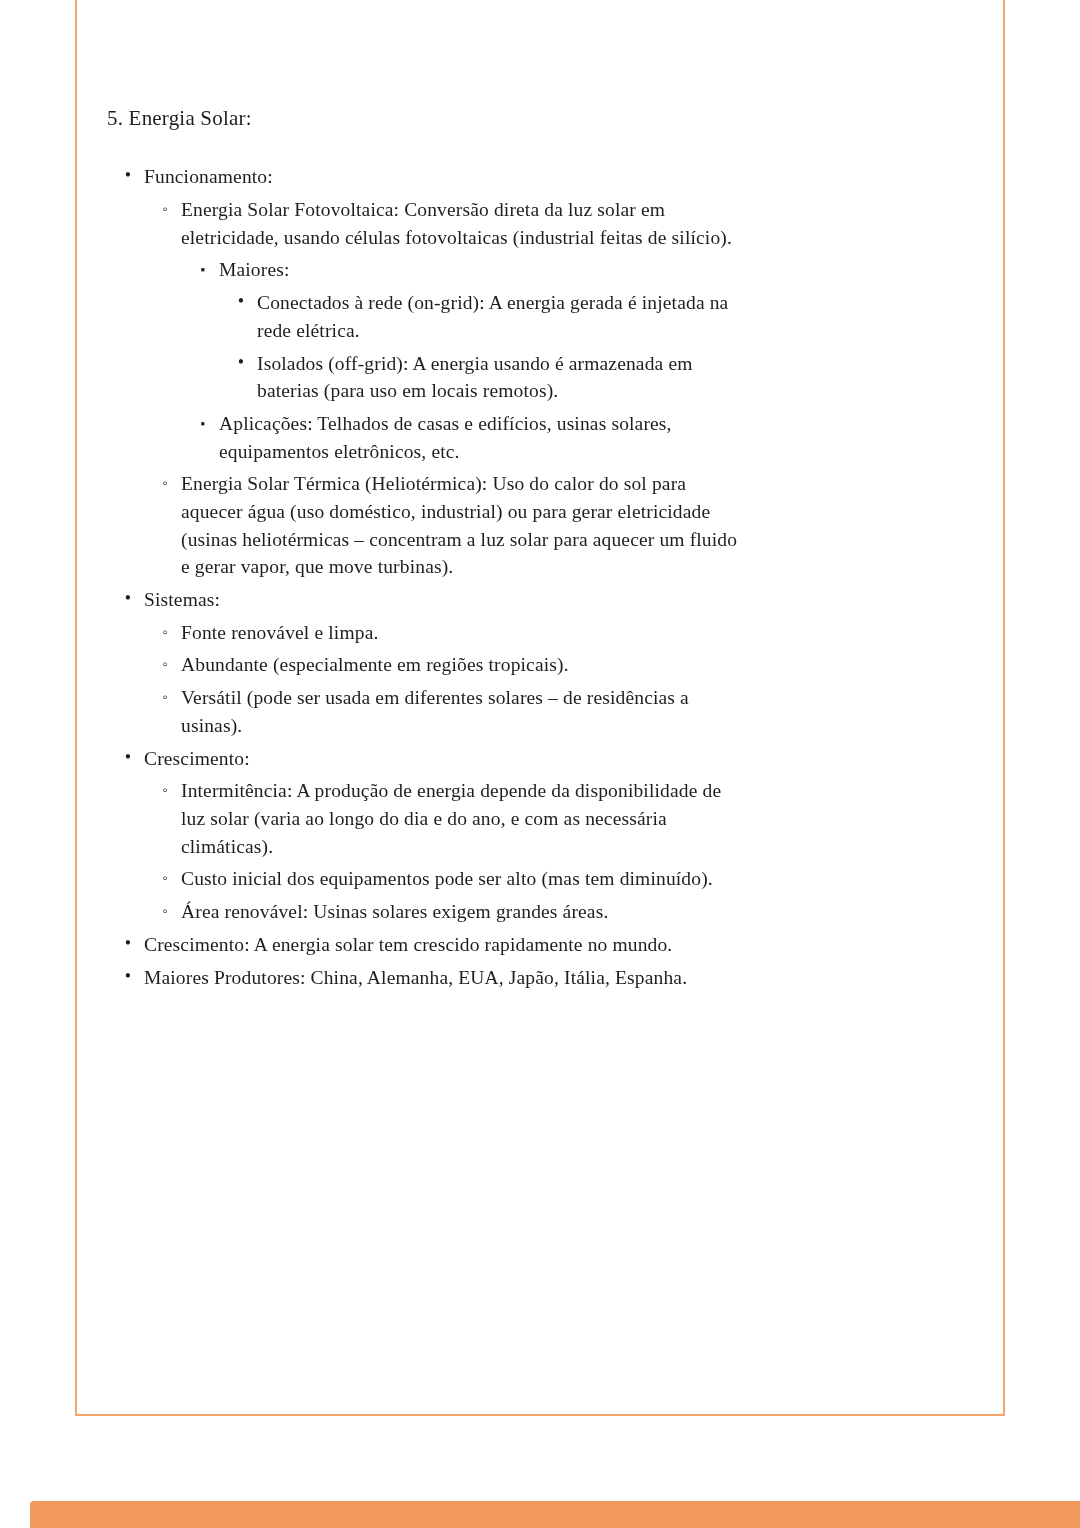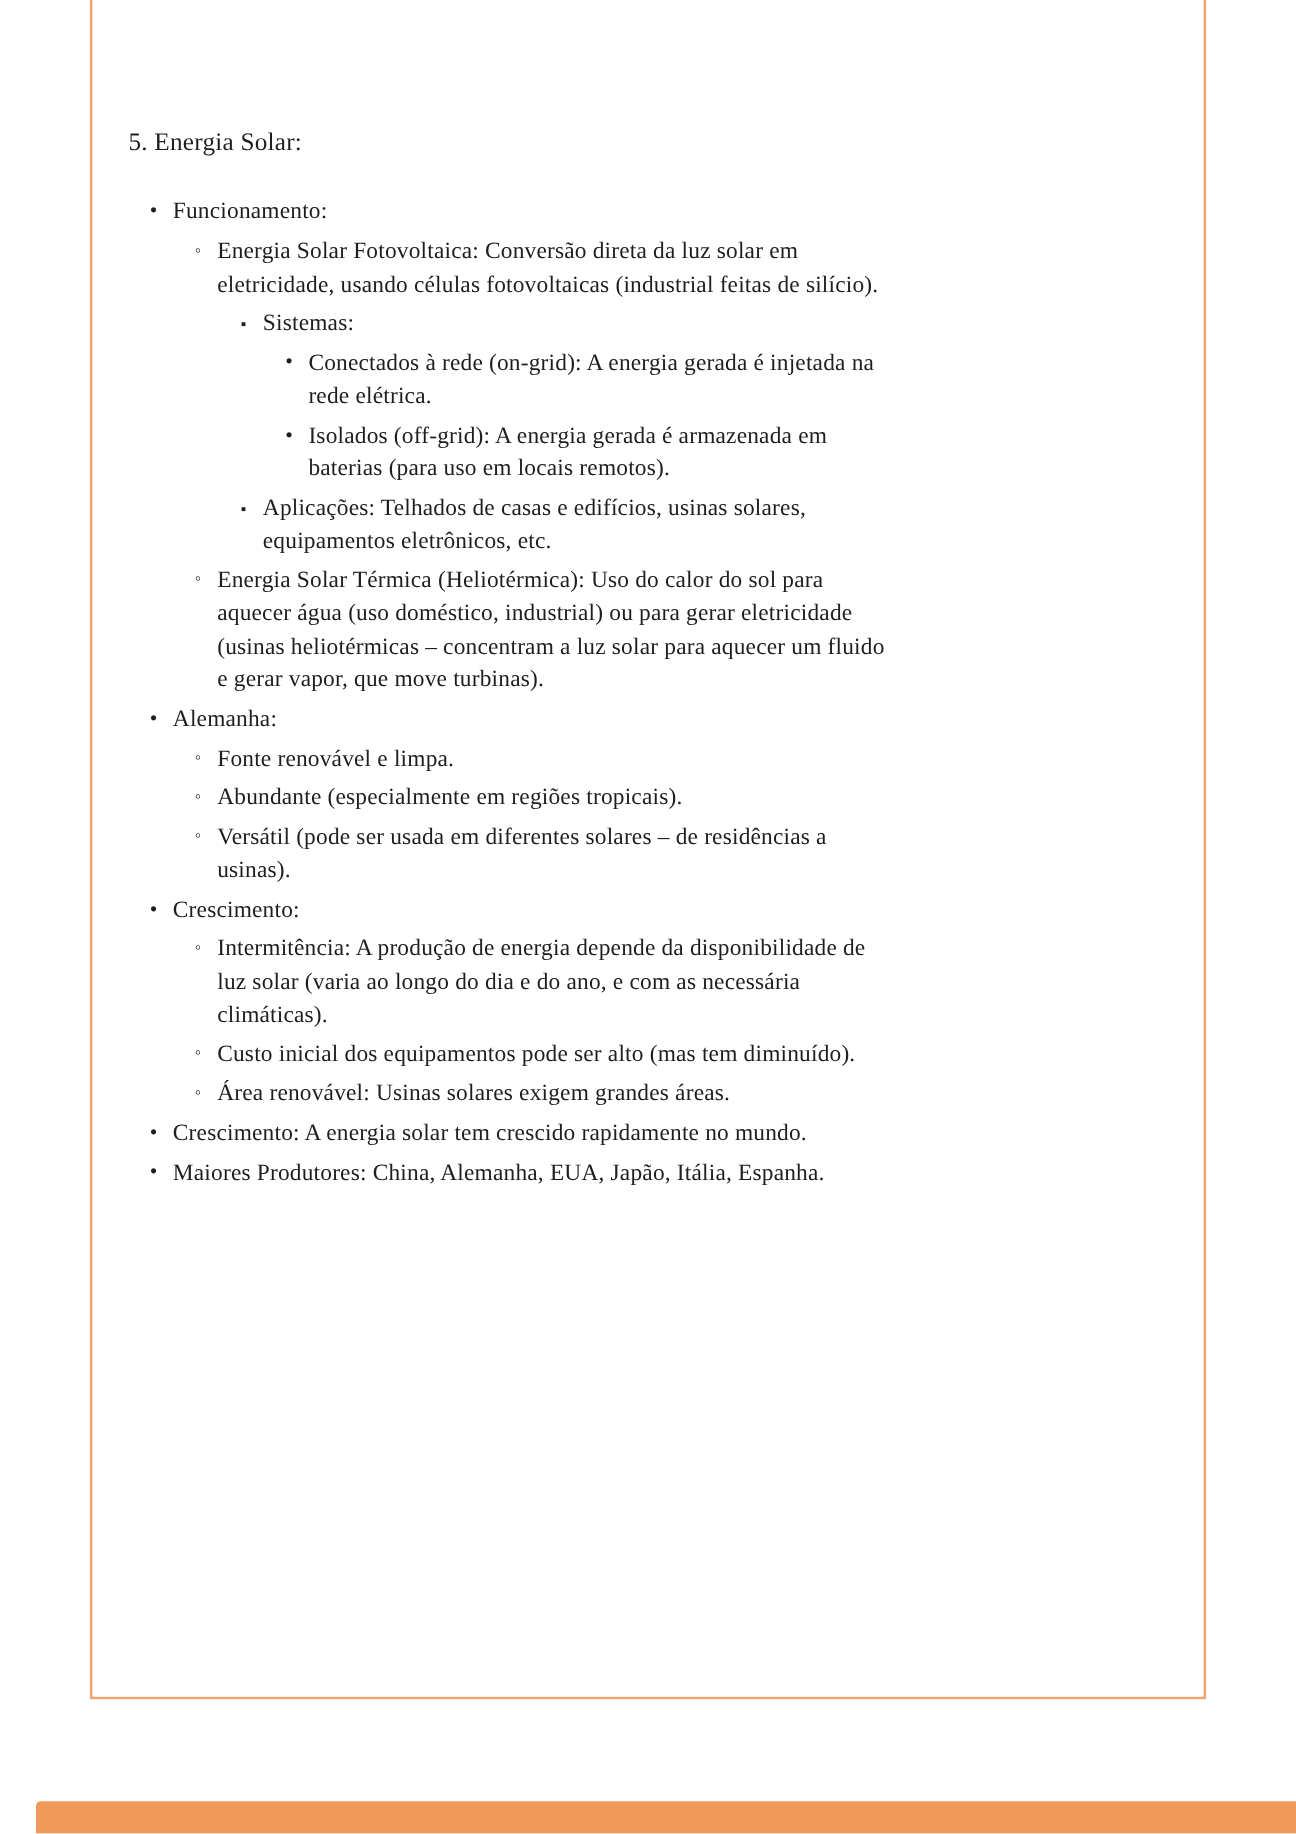--- a/index.html
+++ b/index.html
@@ -97,46 +97,46 @@
       <span class="item-text">Funcionamento:</span>
     </div>
 
     <div class="item lvl2">
       <span class="bullet circle">◦</span>
       <span class="item-text">Energia Solar Fotovoltaica: Conversão direta da luz solar em eletricidade, usando células fotovoltaicas (industrial feitas de silício).</span>
     </div>
 
     <div class="item lvl3">
       <span class="bullet square">▪</span>
-      <span class="item-text">Sistemas:</span>
+      <span class="item-text">Maiores:</span>
     </div>
 
     <div class="item lvl4">
       <span class="bullet disc">•</span>
       <span class="item-text">Conectados à rede (on-grid): A energia gerada é injetada na rede elétrica.</span>
     </div>
 
     <div class="item lvl4">
       <span class="bullet disc">•</span>
-      <span class="item-text">Isolados (off-grid): A energia gerada é armazenada em baterias (para uso em locais remotos).</span>
+      <span class="item-text">Isolados (off-grid): A energia usando é armazenada em baterias (para uso em locais remotos).</span>
     </div>
 
     <div class="item lvl3">
       <span class="bullet square">▪</span>
       <span class="item-text">Aplicações: Telhados de casas e edifícios, usinas solares, equipamentos eletrônicos, etc.</span>
     </div>
 
     <div class="item lvl2">
       <span class="bullet circle">◦</span>
       <span class="item-text">Energia Solar Térmica (Heliotérmica): Uso do calor do sol para aquecer água (uso doméstico, industrial) ou para gerar eletricidade (usinas heliotérmicas – concentram a luz solar para aquecer um fluido e gerar vapor, que move turbinas).</span>
     </div>
 
     <div class="item lvl1">
       <span class="bullet disc">•</span>
-      <span class="item-text">Alemanha:</span>
+      <span class="item-text">Sistemas:</span>
     </div>
 
     <div class="item lvl2">
       <span class="bullet circle">◦</span>
       <span class="item-text">Fonte renovável e limpa.</span>
     </div>
 
     <div class="item lvl2">
       <span class="bullet circle">◦</span>
       <span class="item-text">Abundante (especialmente em regiões tropicais).</span>

